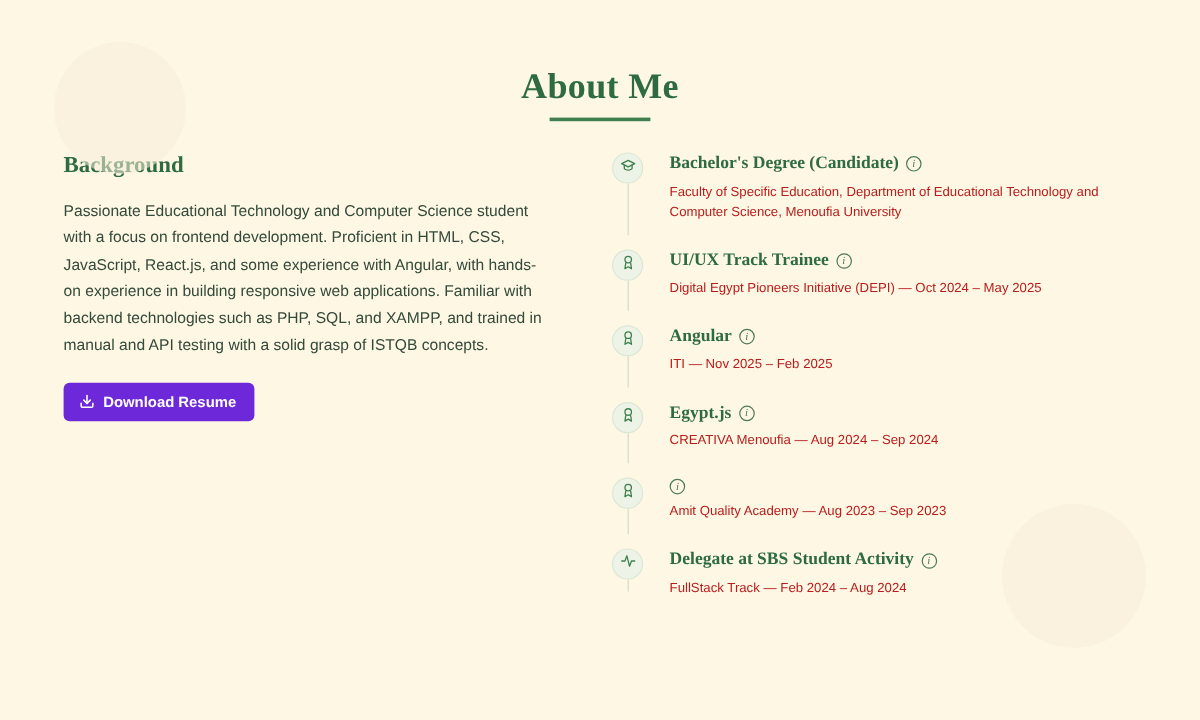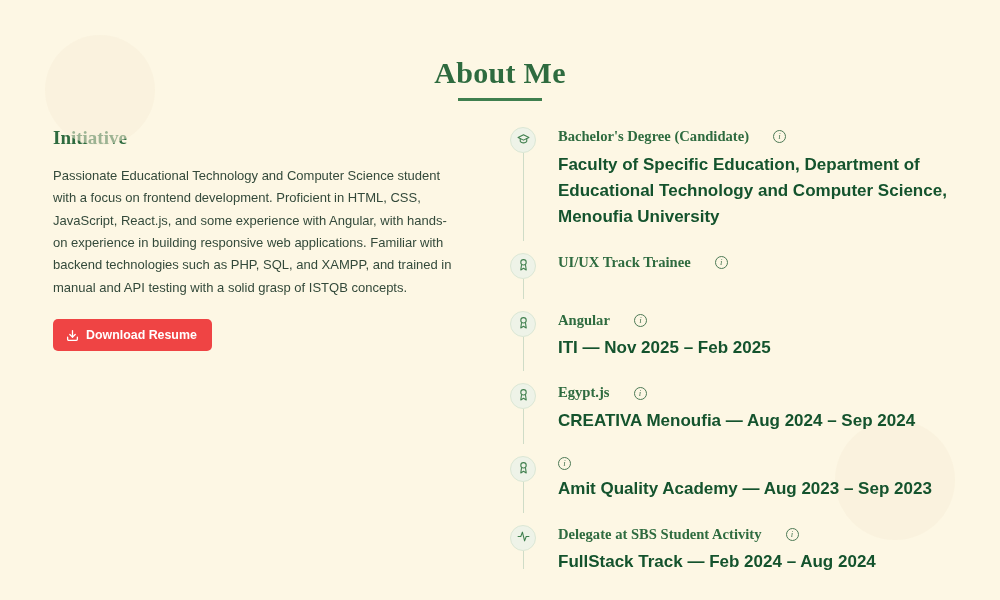--- a/index.html
+++ b/index.html
@@ -81,23 +81,23 @@
     font-size: 13px;
     line-height: 1.72;
     color: #33493a;
     margin: 0 0 16px 0;
     max-width: 425px;
   }
   .paragraph:last-of-type { margin-bottom: 20px; }
 
   .btn-download {
     display: inline-flex;
-    align-items: center;
+    align-items: flex-start;
     gap: 7px;
-    background: #ef4444;
+    background: #6d28d9;
     color: #ffffff;
     border: none;
     border-radius: 5px;
     padding: 9px 15px 9px 13px;
     font-size: 12.4px;
     font-weight: bold;
     cursor: pointer;
     font-family: "Liberation Sans", sans-serif;
   }
   .btn-download svg { display: block; }
@@ -142,21 +142,21 @@
     z-index: 1;
   }
   .tl-item:last-child .tl-line { bottom: 6px; }
   .tl-body {
     padding-left: 4px;
     padding-top: 1px;
   }
   .tl-head {
     display: flex;
     align-items: center;
-    gap: 24px;
+    gap: 6px;
   }
   .tl-title {
     font-family: "Liberation Serif", serif;
     font-weight: bold;
     font-size: 14.6px;
     color: #2e6b3f;
     line-height: 1.2;
   }
   .info-icon {
     width: 13px;
@@ -166,45 +166,44 @@
     color: #4d7a56;
     font-size: 9px;
     line-height: 11px;
     text-align: center;
     font-family: "Liberation Serif", serif;
     cursor: pointer;
     flex: 0 0 13px;
     font-style: italic;
   }
   .tl-sub {
-    font-size: 17px;
-    color: #14532d;
+    font-size: 11px;
+    color: #b91c1c;
     line-height: 1.55;
     margin-top: 6px;
     max-width: 400px;
-    font-weight: bold;
   }
 </style>
 </head>
 <body>
 
 <div class="page">
 
   <div class="bg-blob blob-1"></div>
   <div class="bg-blob blob-2"></div>
 
   <div class="section-title-wrap">
     <h1 class="section-title">About Me</h1>
     <div class="title-underline"></div>
   </div>
 
   <div class="columns">
 
     <div class="col-left">
-      <h2 class="block-title">Initiative</h2>
+      <h2 class="block-title">Background</h2>
       <p class="paragraph">Passionate Educational Technology and Computer Science student with a focus on frontend development. Proficient in HTML, CSS, JavaScript, React.js, and some experience with Angular, with hands-on experience in building responsive web applications. Familiar with backend technologies such as PHP, SQL, and XAMPP, and trained in manual and API testing with a solid grasp of ISTQB concepts.</p>
       <button class="btn-download">
         <span>
           <svg width="13" height="13" viewBox="0 0 24 24" fill="none" stroke="#ffffff" stroke-width="2.4" stroke-linecap="round" stroke-linejoin="round">
             <path d="M21 15v4a2 2 0 0 1-2 2H5a2 2 0 0 1-2-2v-4"></path>
             <polyline points="7 10 12 15 17 10"></polyline>
             <line x1="12" y1="15" x2="12" y2="3"></line>
           </svg>
         </span>
         <span>Download Resume</span>
@@ -245,20 +244,21 @@
                 </svg>
               </span>
             </div>
             <div class="tl-line"></div>
           </div>
           <div class="tl-body">
             <div class="tl-head">
               <span class="tl-title">UI/UX Track Trainee</span>
               <span class="info-icon">i</span>
             </div>
+            <div class="tl-sub">Digital Egypt Pioneers Initiative (DEPI) — Oct 2024 – May 2025</div>
           </div>
         </li>
 
         <li class="tl-item">
           <div class="tl-gutter">
             <div class="tl-dot">
               <span>
                 <svg width="13" height="13" viewBox="0 0 24 24" fill="none" stroke="#3f7f4e" stroke-width="2" stroke-linecap="round" stroke-linejoin="round">
                   <circle cx="12" cy="8" r="5"></circle>
                   <polyline points="8.2 13.5 7 22 12 19 17 22 15.8 13.5"></polyline>

